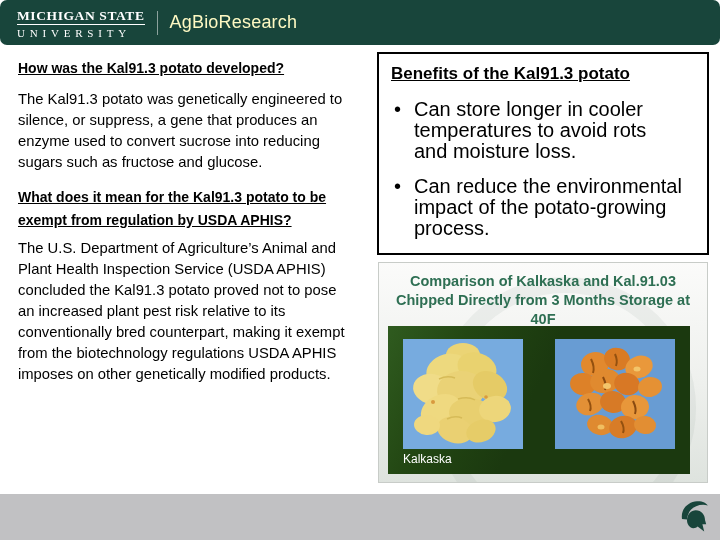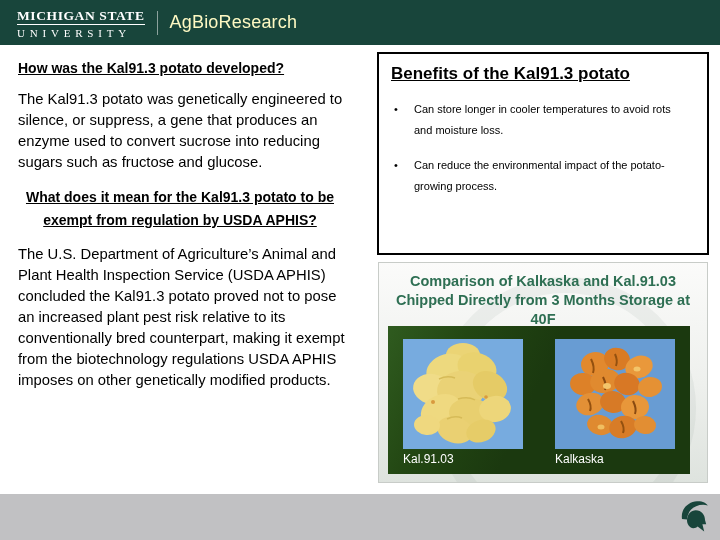--- a/index.html
+++ b/index.html
@@ -5,55 +5,55 @@
   * { box-sizing: border-box; }
   html,body { margin:0; padding:0; }
   body {
     width:720px; height:540px; position:relative; overflow:hidden;
     background:#ffffff; font-family:"Liberation Sans", sans-serif; color:#000;
   }
 
   
   .header {
     position:absolute; left:0; top:0; width:720px; height:45px;
-    background:#18453B; display:flex; align-items:center;
+    background:#18453B; display:flex; align-items:center;border-radius:7px;
   }
   .wordmark { margin-left:17px; color:#fff; }
   .wm1 {
     display:inline-block; font-family:"Liberation Serif", serif; font-weight:bold;
     font-size:13.5px; letter-spacing:0.6px; line-height:1;
     border-bottom:1.5px solid #fff; padding-bottom:2px; white-space:nowrap;
   }
   .wm2 {
     display:block; font-family:"Liberation Serif", serif; font-size:11px;
     letter-spacing:4.8px; margin-top:2px; white-space:nowrap;
   }
   .header-divider { width:1px; height:24px; background:rgba(255,255,255,0.5); margin:0 12px; }
   .org-name { color:#fef9c3; font-size:18px; letter-spacing:0.2px; }
 
   
   .left-col { position:absolute; left:18px; top:57px; width:338px; }
   .q-heading {
     font-size:14px; font-weight:bold; text-decoration:underline;
     line-height:23px; margin:0 0 9px 0; width:324px;
   }
-  .q-heading.second { margin-top:13px; margin-bottom:12px;text-align:center; }
+  .q-heading.second { margin-top:13px; margin-bottom:6px; }
   .answer { font-size:14.8px; line-height:21px; margin:0; }
 
   
   .benefits {
     position:absolute; left:377px; top:52px; width:332px; height:203px;
     border:2px solid #000; background:#fff; padding:8px 24px 0 12px;
   }
   .benefits-heading {
     font-size:17px; font-weight:bold; text-decoration:underline;
     line-height:23px; margin:0 0 2px 0;
   }
   .benefits ul { list-style:none; margin:0; padding:0; }
-  .benefits li { display:flex; font-size:11px; line-height:21px; margin-top:14px; }
+  .benefits li { display:flex; font-size:20px; line-height:21px; margin-top:14px; }
   .benefits li::before { content:"•"; flex:0 0 auto; width:20px; padding-left:3px; }
 
   
   .card {
     position:absolute; left:378px; top:262px; width:330px; height:221px;
     background:linear-gradient(180deg,#FBFBFA 0%, #EEF0ED 55%, #DEE3DE 100%);
     border:1px solid #C8CCC8; overflow:hidden;
   }
   .card::before {
     content:""; position:absolute; width:230px; height:230px; border-radius:50%;
@@ -161,21 +161,20 @@
           <path d="M78 62 q4 8 2 13" stroke="#8A4A10" stroke-width="2" fill="none"></path>
           <path d="M33 60 q4 7 2 12" stroke="#93500F" stroke-width="2" fill="none"></path>
           <path d="M66 82 q4 7 2 12" stroke="#93500F" stroke-width="2" fill="none"></path>
           <ellipse cx="52" cy="47" rx="4" ry="3" fill="#F3C56A"></ellipse>
           <ellipse cx="82" cy="30" rx="3.5" ry="2.5" fill="#F3C56A"></ellipse>
           <ellipse cx="46" cy="88" rx="3.5" ry="2.5" fill="#F0BE60"></ellipse>
         </svg>
       </div>
     </div>
     <div class="labels">
-      <div class="photo-label">Kal.91.03</div>
       <div class="photo-label">Kalkaska</div>
     </div>
   </div>
 </div>
 
 <div class="footer">
   <svg class="helmet" width="30" height="34" viewBox="0 0 30 34">
     <path fill="#18453B" d="M3,19 C1.5,9 9,1.8 18,1.2 C23.5,0.9 27.5,3.2 28.8,5.4 C21,3.4 12.5,6.8 9.8,13 C8.5,15.8 8,17.6 8,19.6 Z"></path>
     <path fill="#18453B" d="M8,20.5 C8,14 12.2,10.2 16.8,10.2 C22.4,10.2 26,14.8 26,20 L27.2,24.2 L23.4,24.2 L25.2,31.5 L18.6,26.4 C17,28.2 13.6,28.8 11.4,27.2 C9,25.4 8,23 8,20.5 Z"></path>
   </svg>

